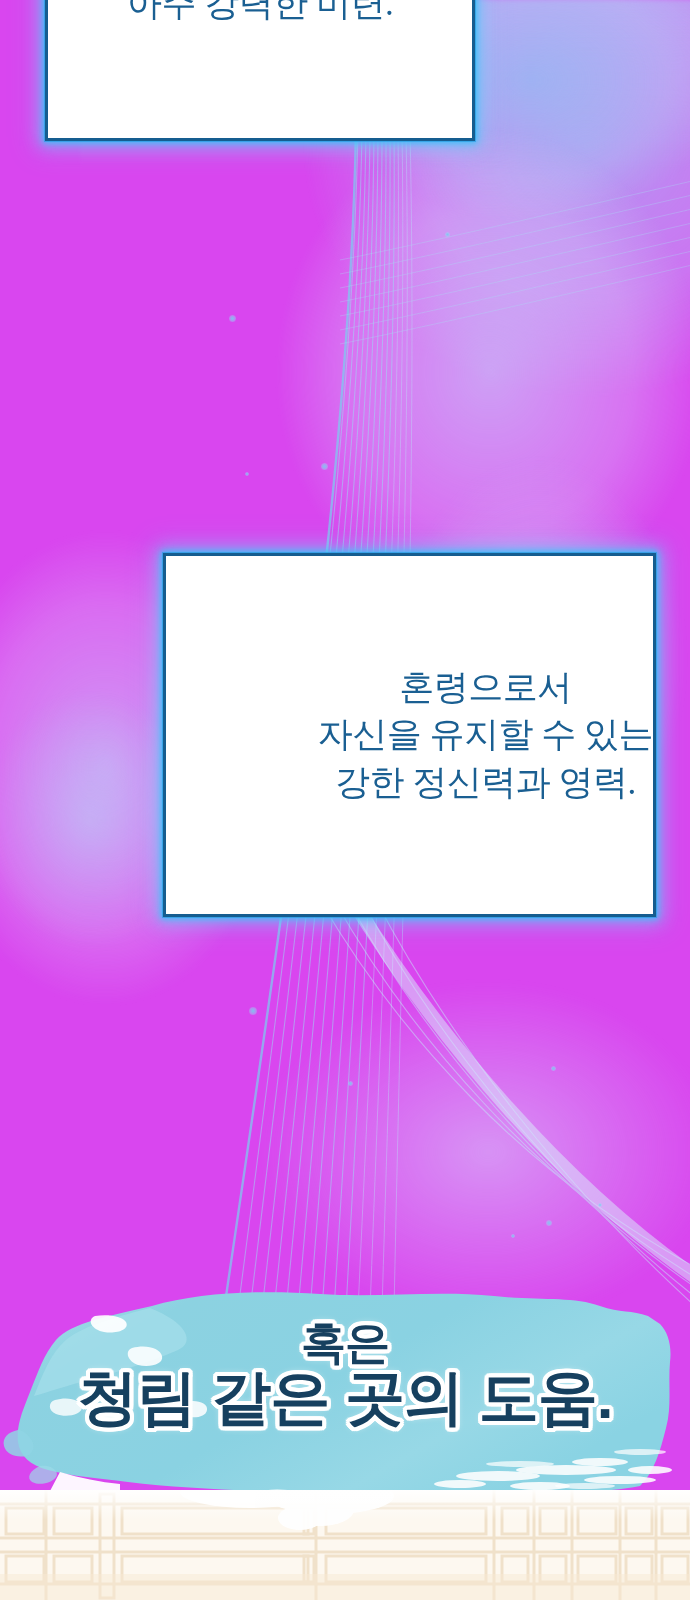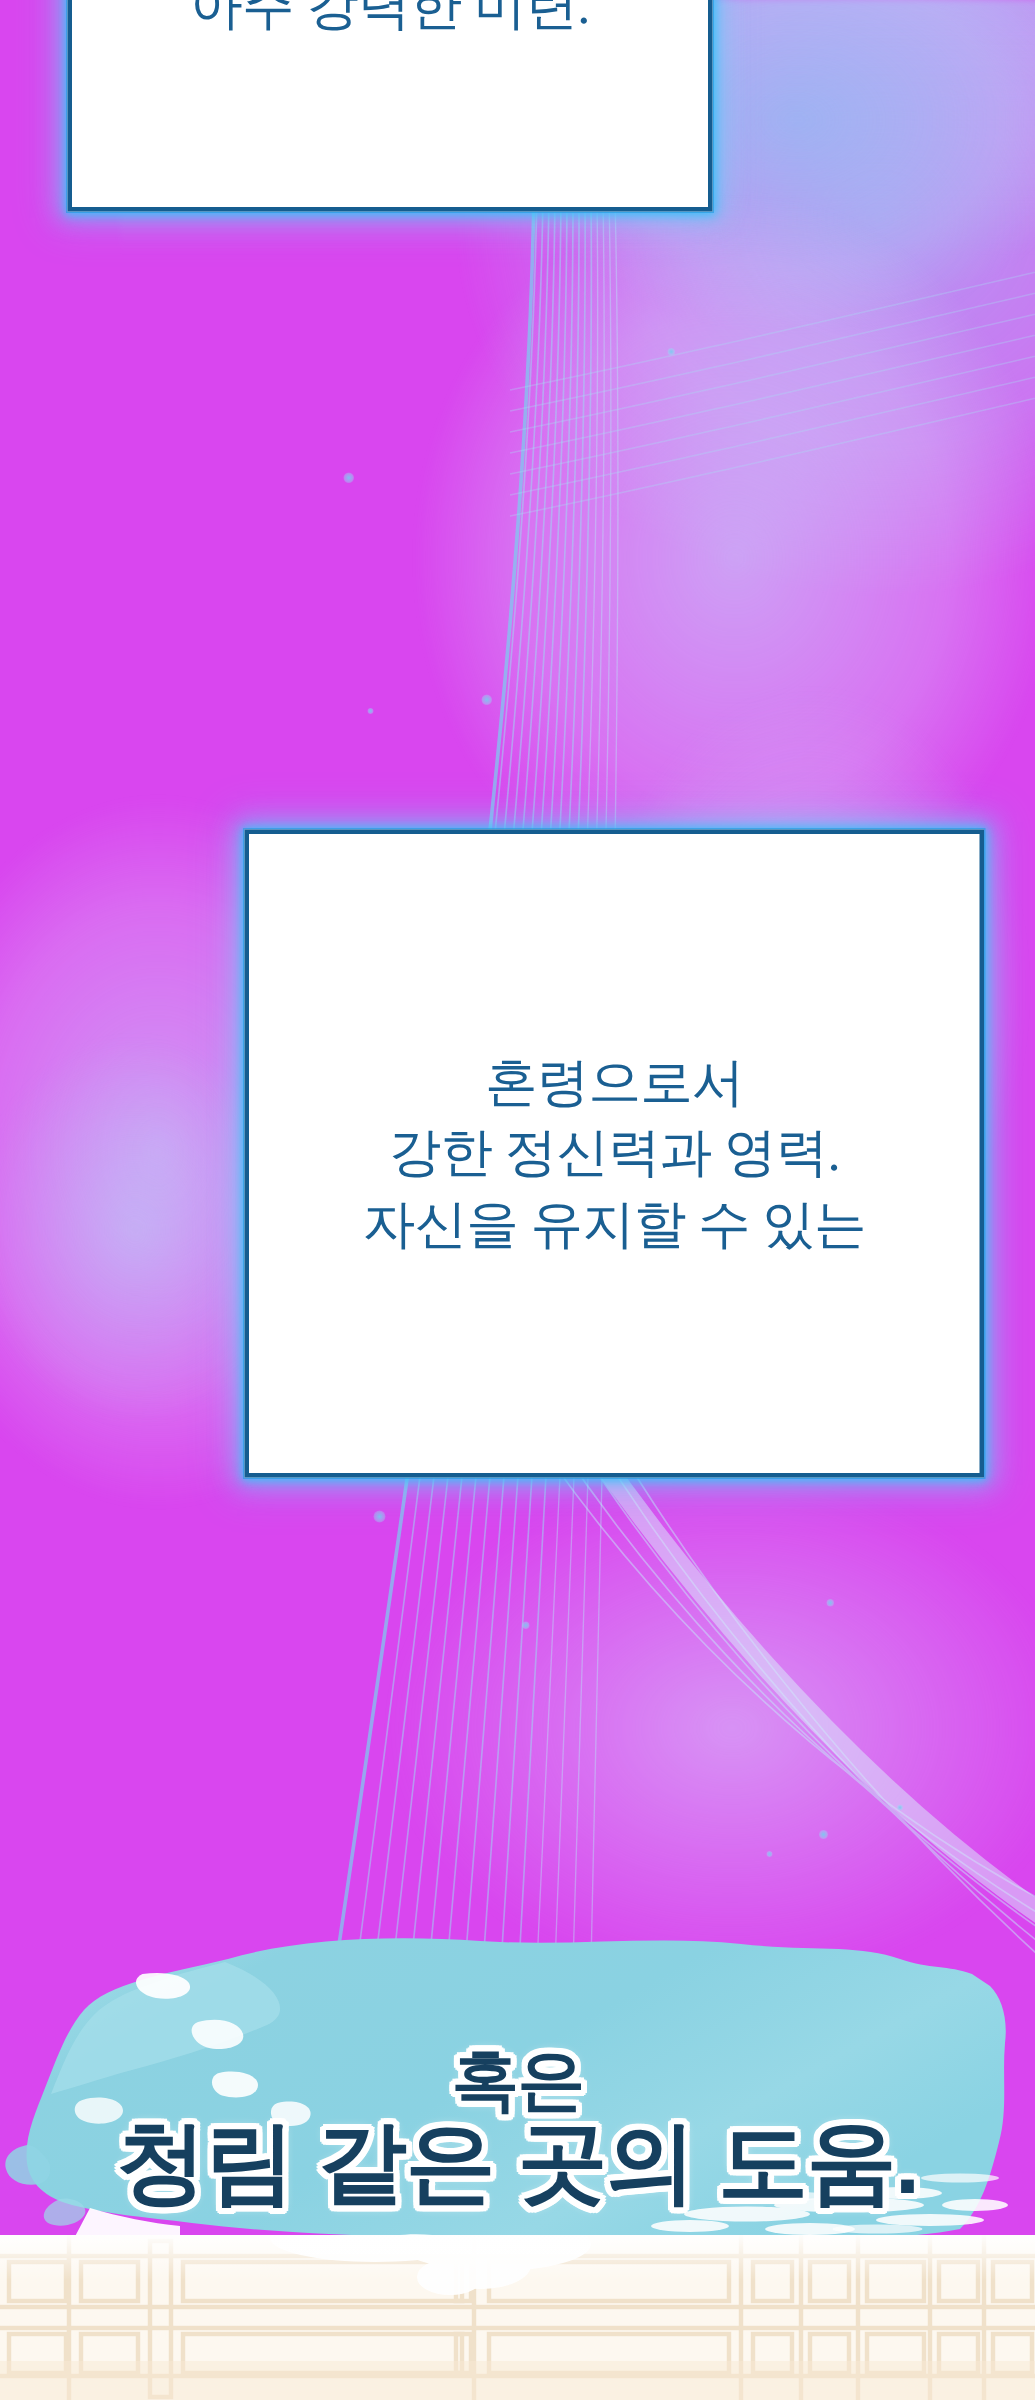--- a/index.html
+++ b/index.html
@@ -109,21 +109,21 @@
     text-align:center;
     color:#1a5f92;
     letter-spacing:-0.5px;
   }
   .nline { display:block; white-space:nowrap; }
 
   #box-top { left:45px; top:-62px; width:430px; height:203px; }
   #box-top .nbox-inner { padding-top:0; transform:translateY(-36px); }
   #box-top .nline { font-size:35px; line-height:1.30; }
 
-  #box-mid { left:163px; top:553px; width:493px; height:432px; }
+  #box-mid { left:163px; top:553px; width:493px; height:364px;justify-content:flex-end; }
   #box-mid .nline { font-size:35px; line-height:1.35; }
 
   
   .brush { position:absolute; left:0px; top:1280px; width:690px; height:230px; }
 
   .bottom-text {
     position:absolute;
     left:0; top:1320px;
     width:690px;
     text-align:center;
@@ -136,21 +136,20 @@
        0 -3px 0 #ffffff,  0 3px 0 #ffffff,
       -3px -3px 0 #ffffff, 3px -3px 0 #ffffff,
       -3px 3px 0 #ffffff, 3px 3px 0 #ffffff,
       -4px 0 0 #ffffff, 4px 0 0 #ffffff,
        0 -4px 0 #ffffff, 0 4px 0 #ffffff,
       -2px -4px 0 #ffffff, 2px -4px 0 #ffffff,
       -4px -2px 0 #ffffff, 4px -2px 0 #ffffff,
       -4px 2px 0 #ffffff, 4px 2px 0 #ffffff,
       -2px 4px 0 #ffffff, 2px 4px 0 #ffffff,
        0 0 8px rgba(255,255,255,0.95);
-    margin-top: 44px;
   }
   .bt-line1 { display:block; font-size:45px; line-height:1.02; }
   .bt-line2 { display:block; font-size:60px; line-height:1.05; }
 
   
   .lattice { position:absolute; left:0; top:1490px; width:690px; height:110px; }
 
   .bottom-fade {
     position:absolute; left:0; top:1490px; width:690px; height:30px;
     background:linear-gradient(180deg, rgba(255,255,255,0.95) 0%, rgba(255,255,255,0) 100%);
@@ -233,22 +232,22 @@
 
   <div class="nbox" id="box-top">
     <div class="nbox-inner">
       <span class="nline">아주 강력한 미련.</span>
     </div>
   </div>
 
   <div class="nbox" id="box-mid">
     <div class="nbox-inner">
       <span class="nline">혼령으로서</span>
+      <span class="nline">자신을 유지할 수 있는</span>
       <span class="nline">강한 정신력과 영력.</span>
-      <span class="nline">자신을 유지할 수 있는</span>
     </div>
   </div>
 
   <svg class="brush" viewBox="0 0 690 230" preserveAspectRatio="none">
     <defs>
       <linearGradient id="brushGrad" x1="0" y1="0" x2="1" y2="0.55">
         <stop offset="0%" stop-color="#a6dfe9"></stop>
         <stop offset="22%" stop-color="#8cd2e1"></stop>
         <stop offset="55%" stop-color="#8ad2e2"></stop>
         <stop offset="80%" stop-color="#97d8e6"></stop>

